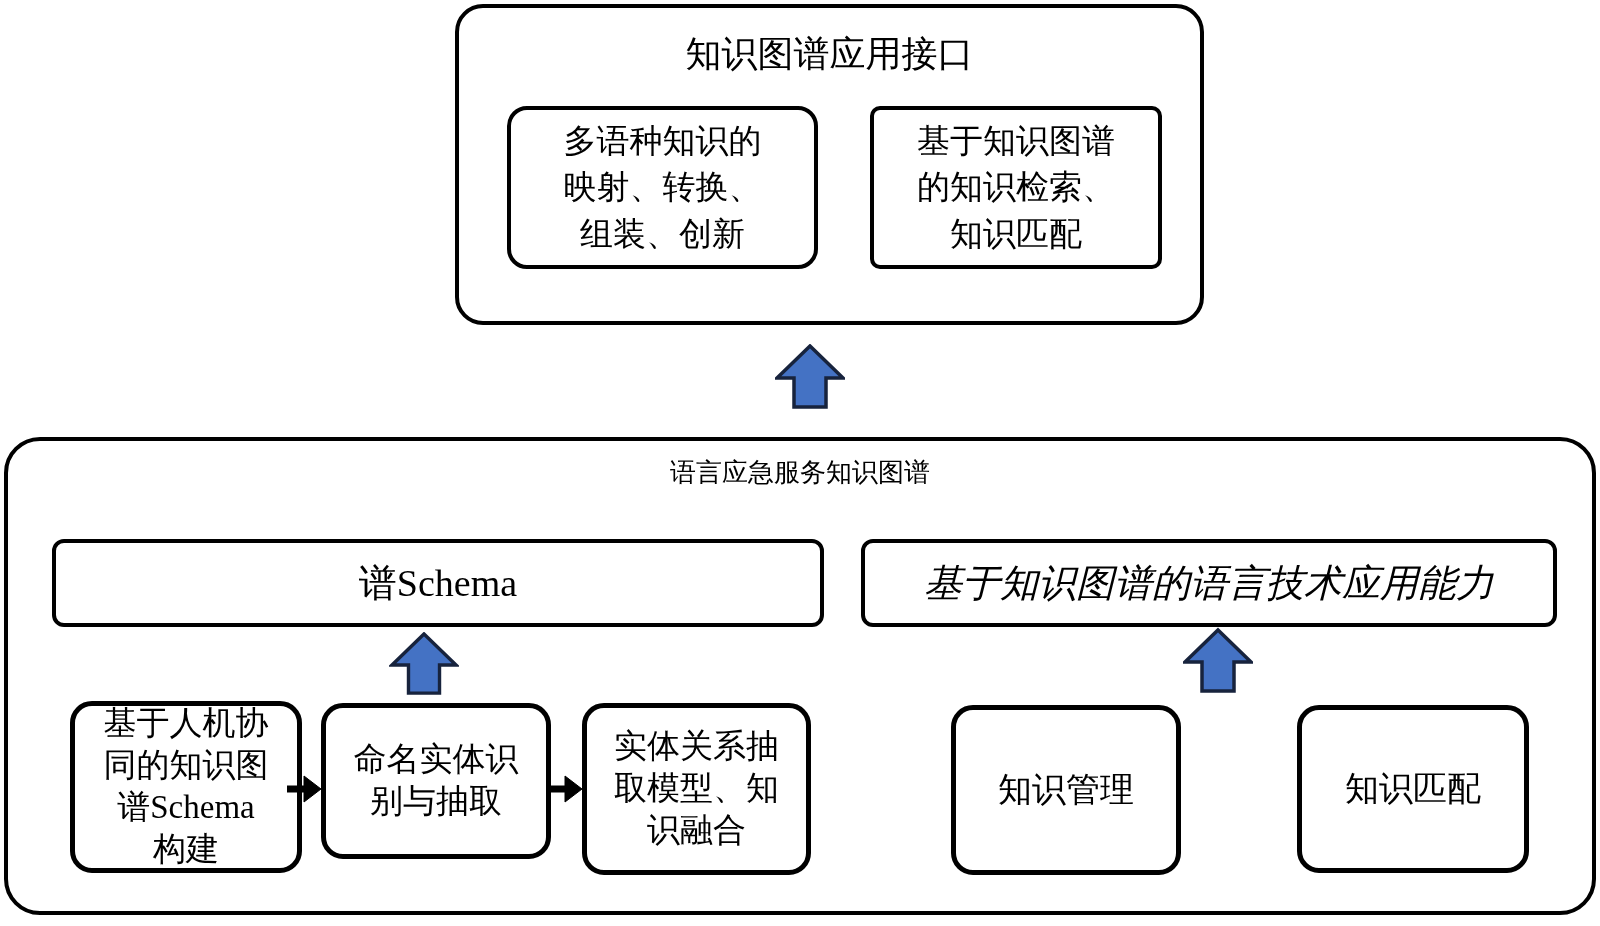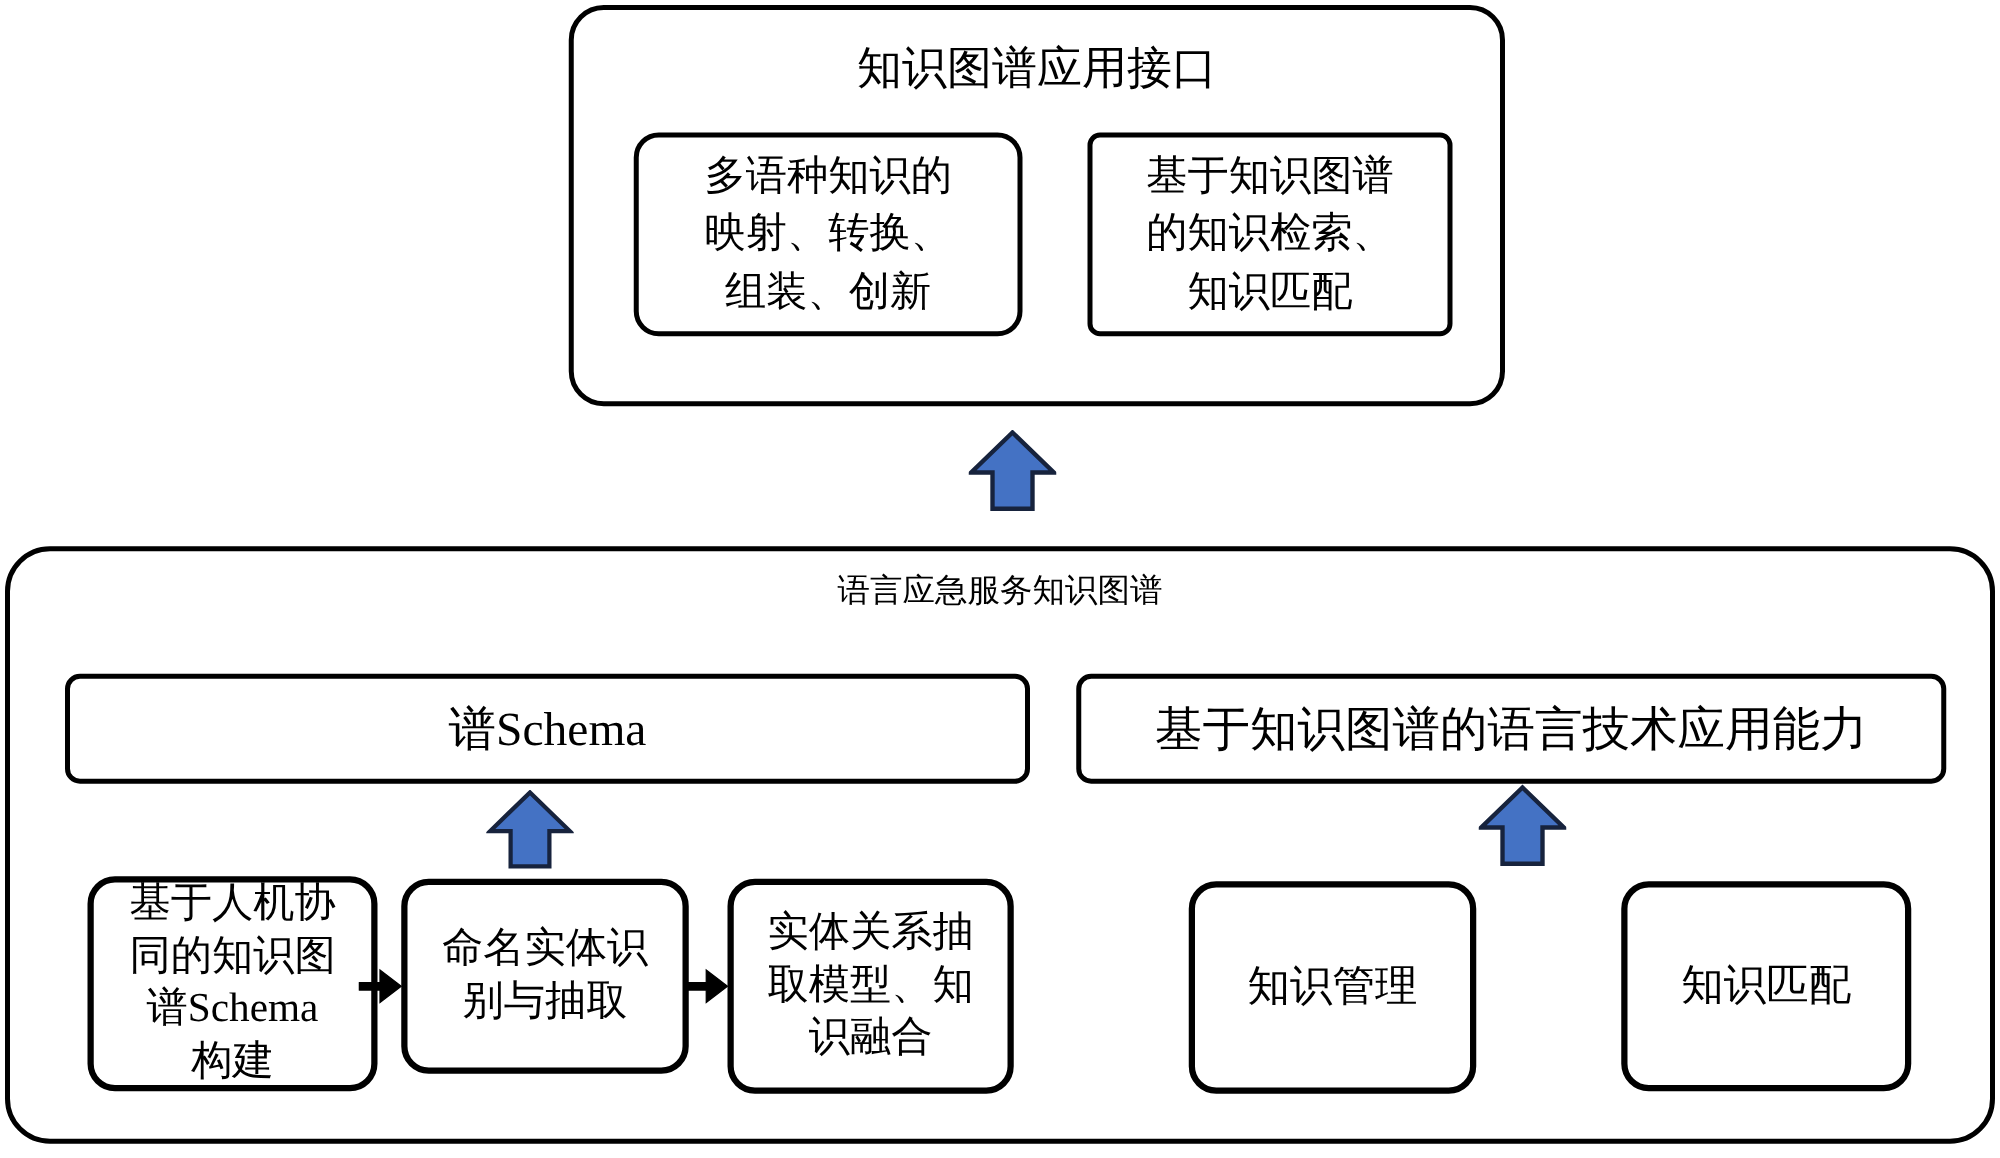--- a/index.html
+++ b/index.html
@@ -18,21 +18,21 @@
   #multilingual-box{left:48px;top:98px;width:311px;height:163px;border-radius:20px;font-size:33px;line-height:1.4;}
   #retrieval-box{left:411px;top:98px;width:292px;height:163px;border-radius:10px;font-size:33px;line-height:1.4;}
 
   
   #main-up-arrow{position:absolute;left:775px;top:344px;}
 
   
   #kg-box{left:4px;top:437px;width:1592px;height:478px;border-radius:36px;}
   #kg-title{position:absolute;left:0;top:14px;width:100%;text-align:center;font-size:26px;}
   #construction-header{left:44px;top:98px;width:772px;height:88px;font-size:38px;}
-  #application-header{left:853px;top:98px;width:696px;height:88px;font-size:38px;}
+  #application-header{left:853px;top:98px;width:696px;height:88px;font-size:38px;font-style:italic;}
   #construction-up-arrow{position:absolute;left:381px;top:191px;}
   #application-up-arrow{position:absolute;left:1175px;top:186px;}
 
   .step-box{border-width:5px;border-radius:22px;font-size:33px;line-height:1.27;}
   #step-schema{left:49px;top:260px;width:232px;height:172px;margin-left:13px;}
   #step-ner{left:313px;top:262px;width:230px;height:156px;text-align:right;}
   #step-relation{left:574px;top:262px;width:229px;height:172px;}
   #app-management{left:943px;top:264px;width:230px;height:170px;font-size:34px;}
   #app-matching{left:1289px;top:264px;width:232px;height:168px;font-size:34px;}
 

